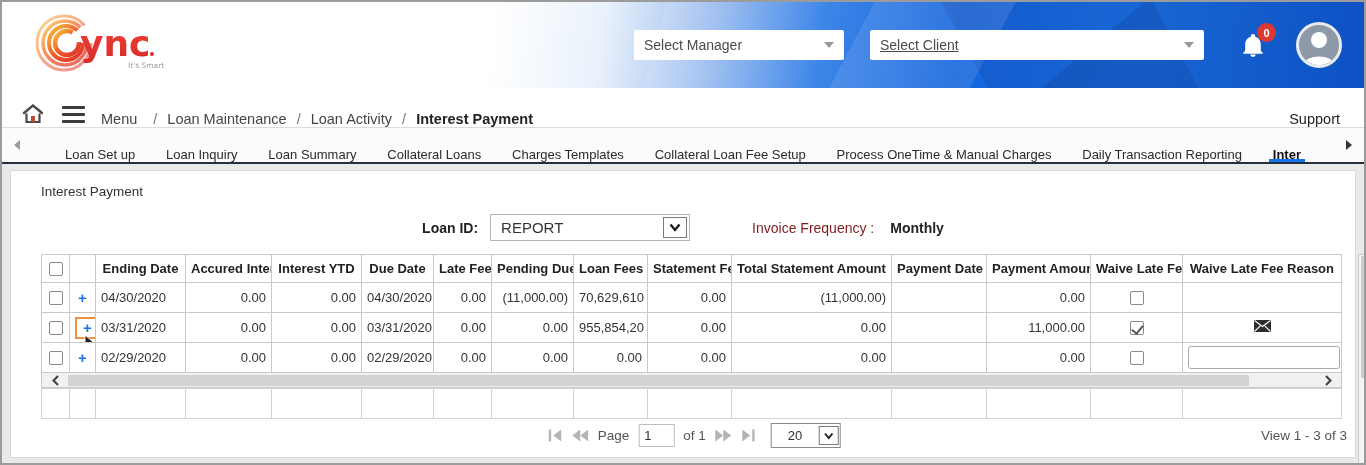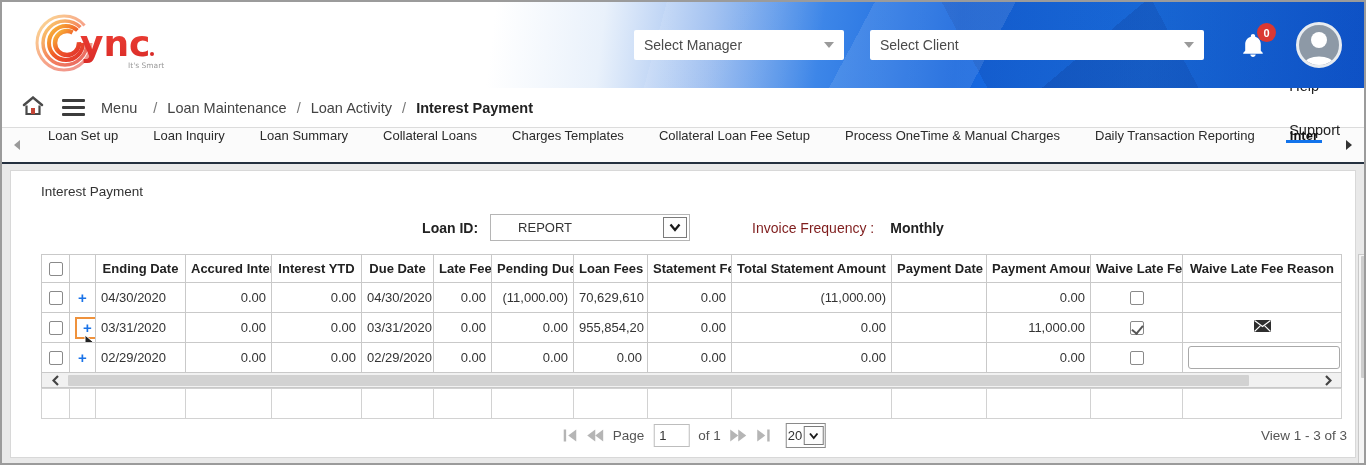--- a/index.html
+++ b/index.html
@@ -23,54 +23,54 @@
       linear-gradient(118deg, transparent 62%, rgba(255,255,255,.10) 62%, rgba(255,255,255,.10) 72%, transparent 72%),
       linear-gradient(62deg, transparent 70%, rgba(10,40,120,.16) 70%, rgba(10,40,120,.16) 85%, transparent 85%),
       linear-gradient(105deg, transparent 48%, rgba(255,255,255,.09) 48%, transparent 60%),
       linear-gradient(140deg, transparent 78%, rgba(8,35,110,.18) 78%);
   }
   .logo { margin-left:26px; width:160px; height:70px; position:relative; z-index:2; }
   .topbar-controls { margin-left:auto; margin-right:22px; display:flex; align-items:center; z-index:2; }
   .dd { background:#fff; height:30px; border-radius:2px; display:flex; align-items:center;
         justify-content:space-between; padding:0 10px; font-size:14px; color:#4a4a4a; }
   .dd-manager { width:210px; margin-right:26px; }
-  .dd-client  { width:334px; }
+  .dd-client  { width:334px;text-decoration:underline; }
   .dd-caret { width:0; height:0; border-left:5px solid transparent; border-right:5px solid transparent; border-top:6px solid #9a9a9a; }
   .bell-wrap { position:relative; margin-left:36px; margin-right:30px; width:26px; height:28px; }
   .badge { position:absolute; top:-8px; right:-10px; min-width:19px; height:19px; background:#da3832; color:#fff;
            border-radius:50%; font-size:11px; display:flex; align-items:center; justify-content:center; font-weight:bold; }
   .avatar { width:46px; height:46px; border-radius:50%; background:#8d99a6; border:3px solid #e8ecf0;
             display:flex; align-items:flex-end; justify-content:center; overflow:hidden; }
   
-  .crumbbar { height:40px; background:#fff; border-bottom:1px solid #dcdcdc; display:flex; align-items:center;
+  .crumbbar { height:40px; background:#fff; border-bottom:1px solid #dcdcdc; display:flex; align-items:flex-end;
               padding:0 24px 0 20px; font-size:14.5px; color:#555; }
   .home-ic { margin-right:18px; cursor:pointer; }
   .burger { display:inline-block; margin-right:16px; cursor:pointer; }
   .burger span{ display:block; width:23px; height:3px; background:#3c3c3c; margin:4px 0; border-radius:1px; }
   .bc-menu { color:#444; margin-right:6px; cursor:pointer; }
   .bc-sep { color:#777; margin:0 10px; }
   .bc-item { color:#444; cursor:pointer; }
   .bc-item.current { font-weight:bold; color:#222; }
   .crumb-right { margin-left:auto; display:flex; gap:28px; color:#222;flex-direction:column; }
   .crumb-right span { cursor:pointer; }
   
-  .tabbar { height:36px; background:#fbfbfb; border-bottom:2px solid #24303f; display:flex; align-items:flex-start; padding:0 8px; }
+  .tabbar { height:36px; background:#fbfbfb; border-bottom:2px solid #24303f; display:flex; align-items:flex-end; padding:0 8px;gap:17px; }
   .tab-scroll { align-self:center; width:14px; display:flex; justify-content:center; cursor:pointer; }
   .tab-list { flex:1; display:flex; justify-content:space-between; padding:0 22px; overflow:hidden; white-space:nowrap; }
   .tab { font-size:13px; color:#2b2b2b; display:flex; align-items:center; position:relative; cursor:pointer; padding:0 2px; }
   .tab.active { font-weight:bold; color:#111; }
   .tab.active::after { content:""; position:absolute; left:-2px; right:-2px; bottom:0; height:3px; background:#1273eb; }
   
   .content { padding:6px 8px 0 8px; height:299px; }
   .card { background:#fff; border:1px solid #d8d8d8; height:288px; position:relative; }
   .page-title { margin:13px 0 0 30px; font-size:13.5px; color:#333; }
   .filter-row { display:flex; align-items:center; justify-content:center; margin-top:15px; font-size:14px; }
   .filter-label { font-weight:bold; color:#222; margin-right:12px; }
   .loan-select { width:200px; height:27px; border:1px solid #b5b5b5; background:#fff; display:flex;
-                 align-items:center; justify-content:space-between; padding-left:27px; font-size:13px; color:#333; cursor:pointer; }
+                 align-items:center; justify-content:space-between; padding-left:10px; font-size:15px; color:#333; cursor:pointer; }
   .sel-caret { width:24px; height:21px; border:1px solid #7a7a7a; margin-right:2px; display:flex; align-items:center; justify-content:center; background:#fdfdfd; }
   .freq-label { margin-left:62px; color:#7f1d1d; }
   .freq-value { margin-left:16px; font-weight:bold; color:#222; }
   
   .grid-region { margin:13px 0 0 30px; width:1332px; position:relative;border-radius:14px; }
   table.grid { border-collapse:collapse; table-layout:fixed; width:1301px; }
   .grid th, .grid td { border:1px solid #c9c9c9; font-size:13px; overflow:hidden; white-space:nowrap; padding:0 5px; }
   .grid th { height:28px; font-weight:bold; color:#222; text-align:center; background:#fff; }
   .grid td { height:30px; color:#333; }
   td.num { text-align:right; }
@@ -99,21 +99,21 @@
   .vs-thumb { position:absolute; top:1px; left:1.5px; width:10px; height:52%; background:#cdcdcd; border-radius:1px; cursor:grab; }
   
   .grid-footer { position:relative; height:33px; margin:0 8px 0 30px; display:flex; align-items:center; }
   .footer-icons { display:flex; align-items:center; gap:21px; }
   .ficon { cursor:pointer; display:flex; align-items:center; }
   .export-btn { display:flex; align-items:center; gap:6px; font-size:13.5px; color:#444; cursor:pointer; }
   .pager { position:absolute; left:50%; transform:translateX(-50%); display:flex; align-items:center; gap:9px; font-size:13.5px; color:#555; }
   .pg-btn { cursor:pointer; display:flex; align-items:center; }
   .page-input { width:36px; height:23px; border:1px solid #bdbdbd; padding:0 5px; font-size:13px; color:#333; }
   .pagesize { display:flex; align-items:center; height:25px; border:1px solid #8a8a8a; background:#fff; cursor:pointer; margin-left:6px; }
-  .pagesize .val { padding:0 1px; font-size:13px; color:#333; }
+  .pagesize .val { padding:0 16px; font-size:13px; color:#333; }
   .pagesize .sel-caret { width:20px; height:19px; margin-right:1px; }
   .view-text { margin-left:auto; font-size:13.5px; color:#555; }
 </style>
 </head>
 <body>
 
 <header class="topbar">
   <div class="logo">
     <svg width="160" height="70" viewBox="0 0 160 70">
       <defs>

